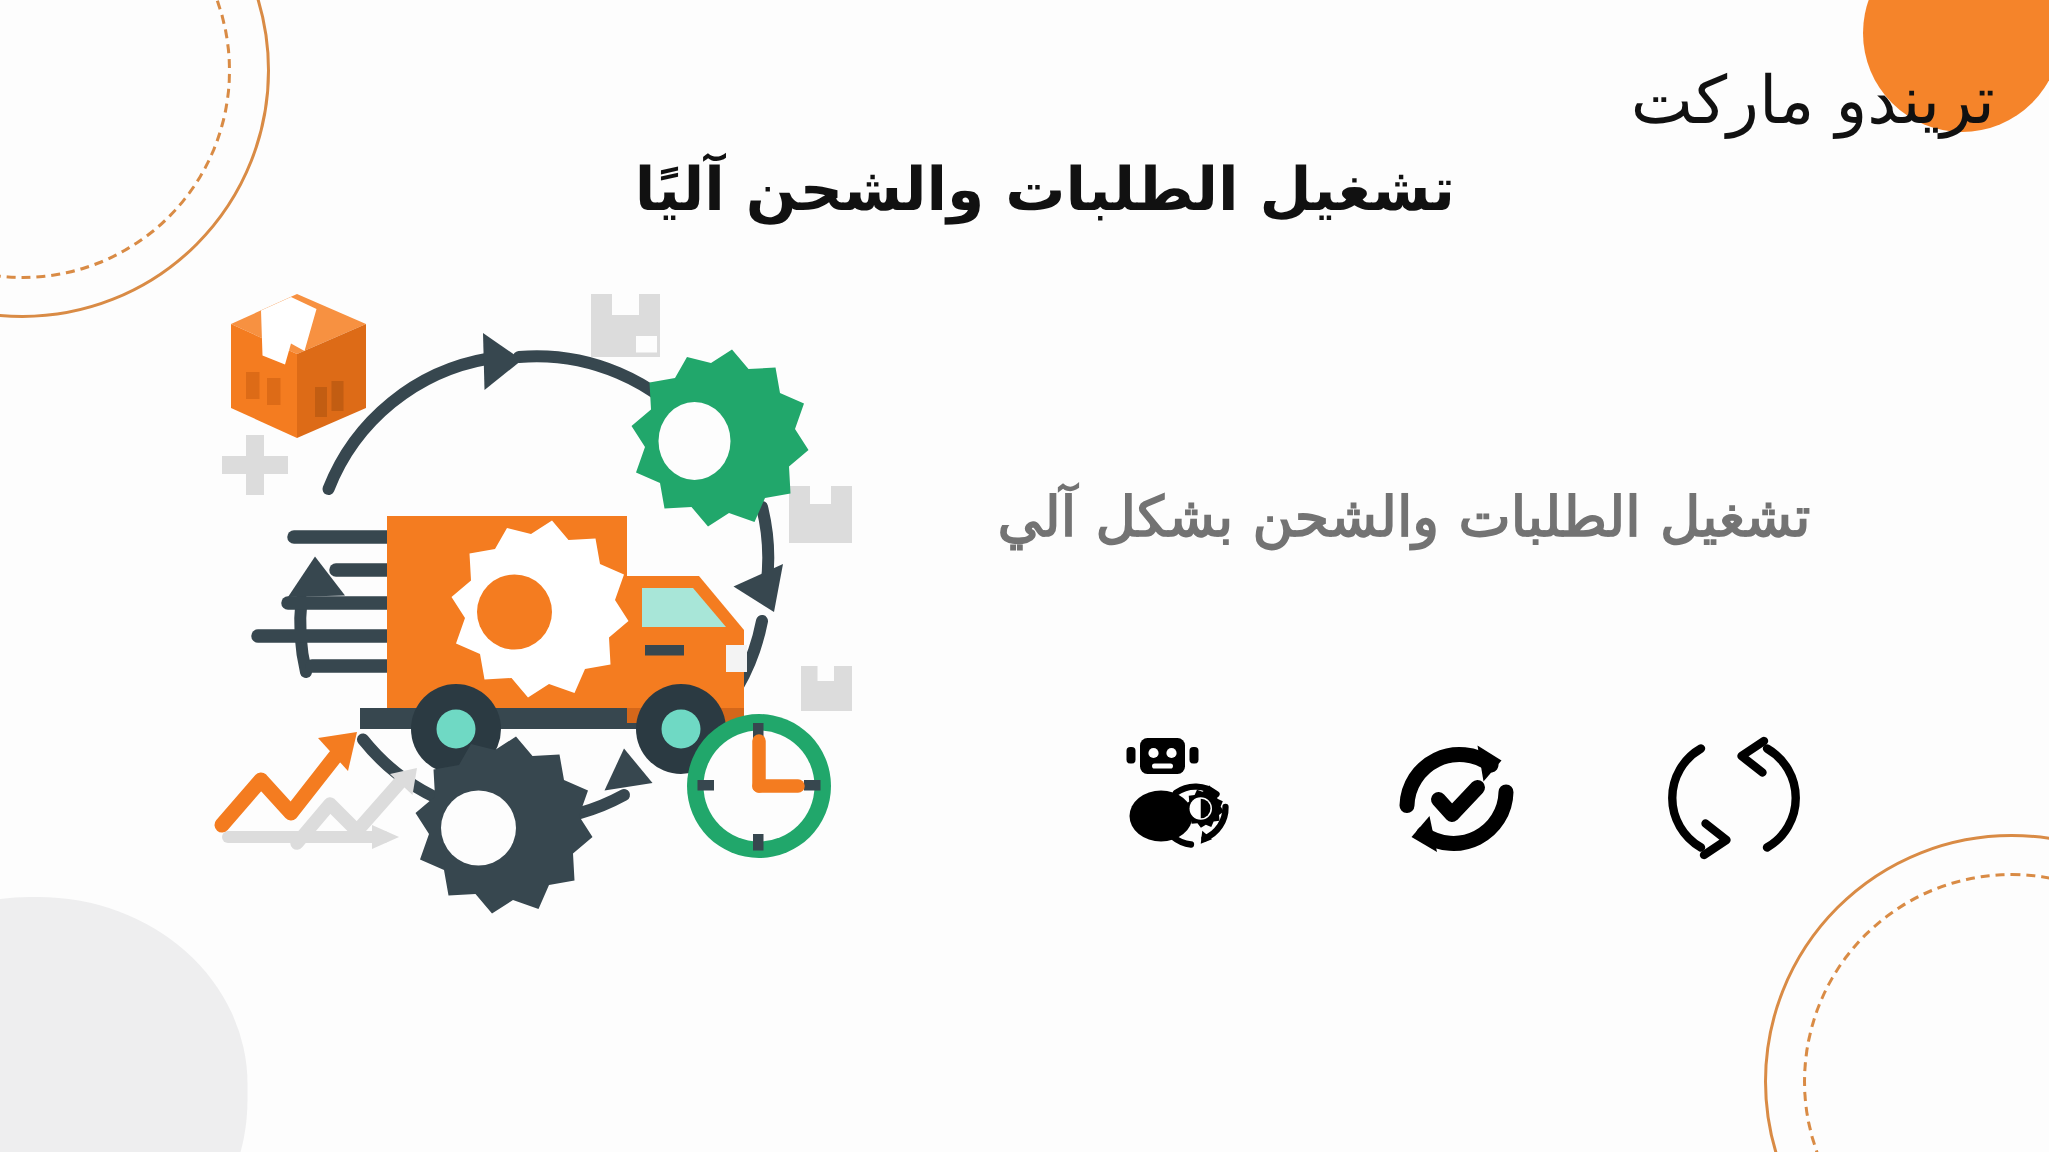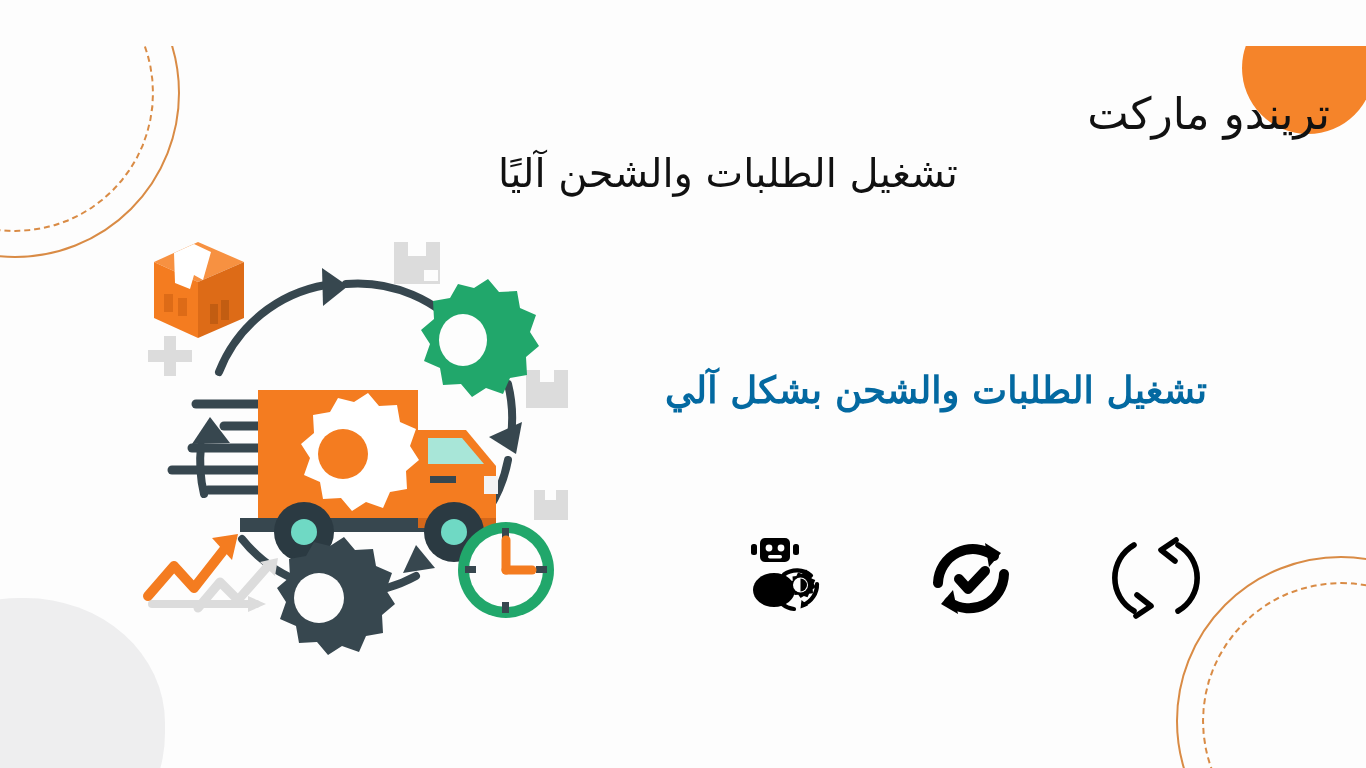--- a/index.html
+++ b/index.html
@@ -3,21 +3,21 @@
 <meta charset="utf-8">
 <title>Trendo Market Slide</title>
 <style>
   * { margin:0; padding:0; box-sizing:border-box; }
   html,body { width:1366px; height:768px; overflow:hidden; }
   body {
     background:#fdfdfd;
     font-family:"DejaVu Sans","Liberation Sans",sans-serif;
     position:relative;
   }
-  .slide { position:absolute; inset:0; overflow:hidden;margin-top:46px; }
+  .slide { position:absolute; inset:0; overflow:hidden; }
 
   
   .deco { position:absolute; pointer-events:none; }
 
   .corner-tl { top:-118px; left:-150px; width:330px; height:330px; }
   .corner-br { bottom:-118px; right:-140px; width:330px; height:330px; }
 
   .ring-solid, .ring-dash {
     position:absolute; inset:0; border-radius:50%;
     border:2.4px solid #d98b45;
@@ -41,28 +41,28 @@
     background:#f5842a;
   }
 
   
   .brand {
     position:absolute; top:42px; right:36px;
     font-size:44px; font-weight:400; color:#111;
     letter-spacing:0px; z-index:5; white-space:nowrap;
   }
   .headline {
-    position:absolute; top:104px; right:408px;
-    font-size:40px; font-weight:400; color:#111;
+    position:absolute; top:104px; right:396px;
+    font-size:40px; font-weight:700; color:#111;
     z-index:5; white-space:nowrap;
   }
   .body-copy {
     position:absolute; top:318px; right:60px;
     width:740px; text-align:center;
-    font-size:37px; font-weight:700; color:#0369a1;
+    font-size:37px; font-weight:700; color:#737373;
     line-height:1.42; direction:rtl;
     font-family:"DejaVu Serif","Liberation Serif",serif;
   }
 
   
   .icon-row {
     position:absolute; top:482px; right:160px;
     width:470px; display:flex; justify-content:space-between;
     align-items:center; direction:ltr;
   }

